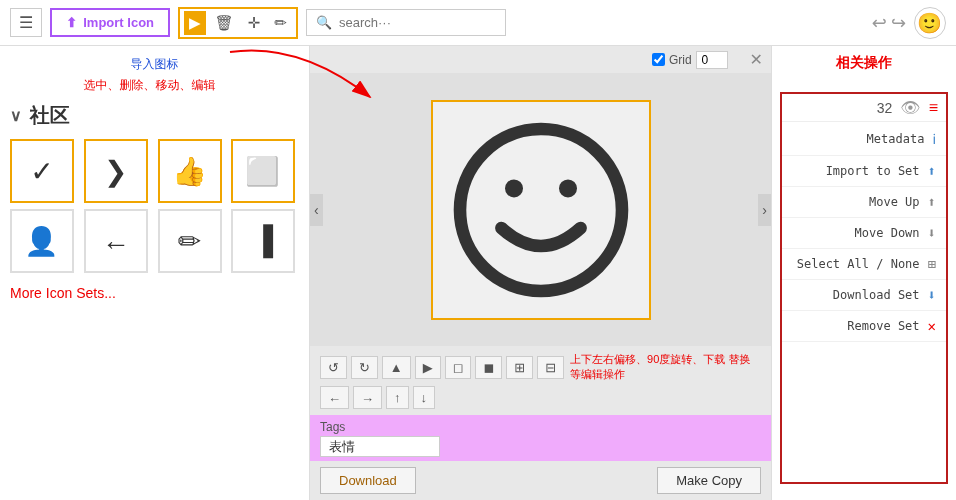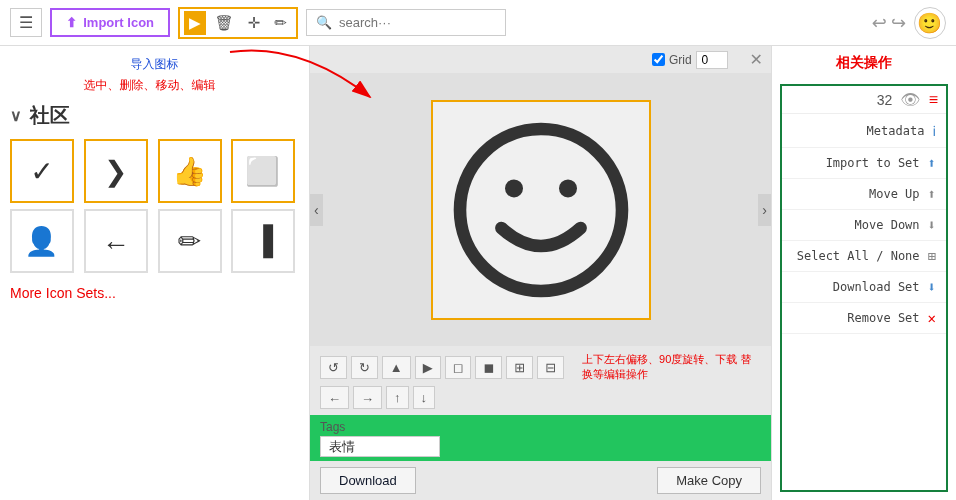--- a/index.html
+++ b/index.html
@@ -255,25 +255,25 @@
       border: 1px solid #ccc;
       background: #f5f5f5;
       padding: 3px 7px;
       cursor: pointer;
       font-size: 13px;
       color: #555;
     }
     .annotation-edit {
       color: #e00;
       font-size: 11px;
-      margin-left: 14px;
+      margin-left: 2px;
     }
     .tags-section {
       padding: 4px 10px;
-      background: #22c55e;
+      background: #f0abfc;
     }
     .tags-label {
       font-size: 12px;
       color: #555;
     }
     .tags-input {
       border: 1px solid #ccc;
       background: #fff;
       padding: 2px 8px;
       font-size: 13px;
@@ -287,21 +287,21 @@
       gap: 8px;
       padding: 6px 10px;
       background: #e8e8e8;
     }
     .action-btn {
       border: 1px solid #bbb;
       background: #f5f5f5;
       padding: 5px 18px;
       cursor: pointer;
       font-size: 13px;
-      color: #0f172a;
+      color: #a16207;
     }
     .action-btn.download {
       background: #f5f5f5;
     }
     .make-copy-btn {
       margin-left: auto;
       border: 1px solid #bbb;
       background: #f5f5f5;
       padding: 5px 18px;
       cursor: pointer;
@@ -318,22 +318,22 @@
       flex-direction: column;
     }
     .right-panel-header {
       color: #e00;
       font-size: 14px;
       text-align: center;
       padding: 8px 0 4px;
       font-weight: bold;
     }
     .right-panel-content {
-      border: 2px solid #15803d;
-      margin: 8px 8px;
+      border: 2px solid #b91c1c;
+      margin: 16px 8px;
       flex: 1;
     }
     .rp-top-row {
       display: flex;
       align-items: center;
       justify-content: flex-end;
       padding: 4px 8px;
       border-bottom: 1px solid #eee;
       gap: 8px;
     }

